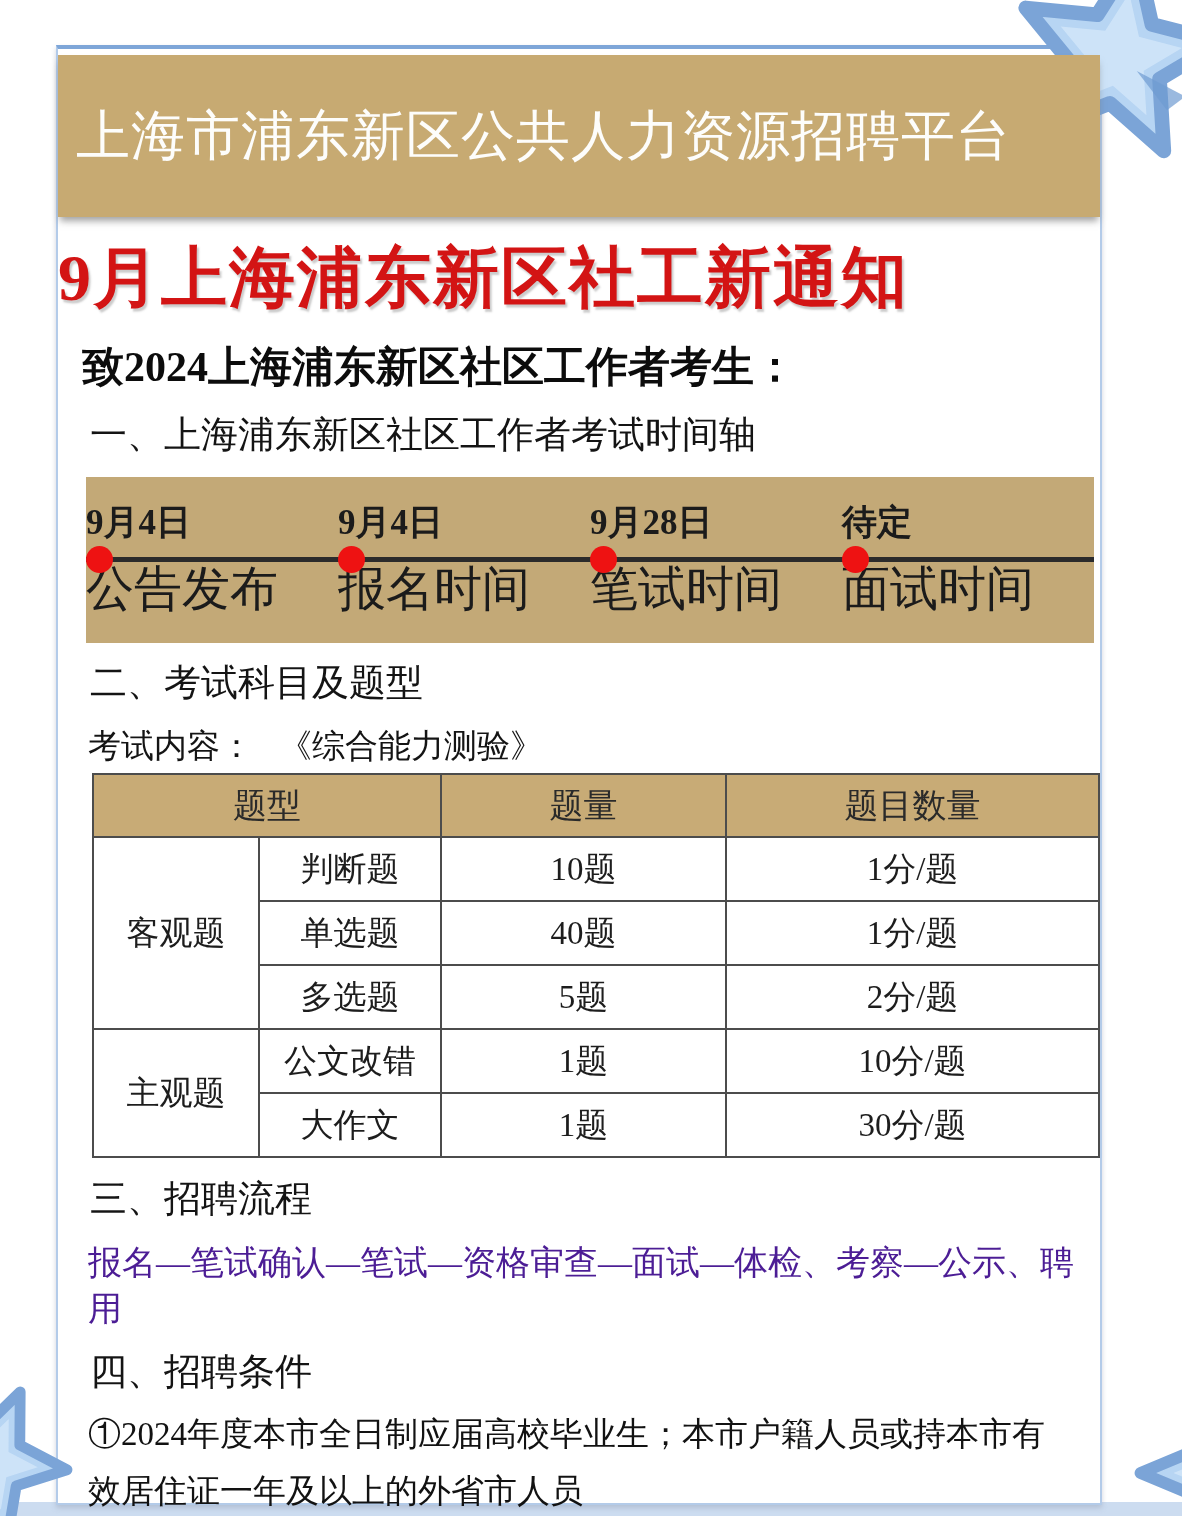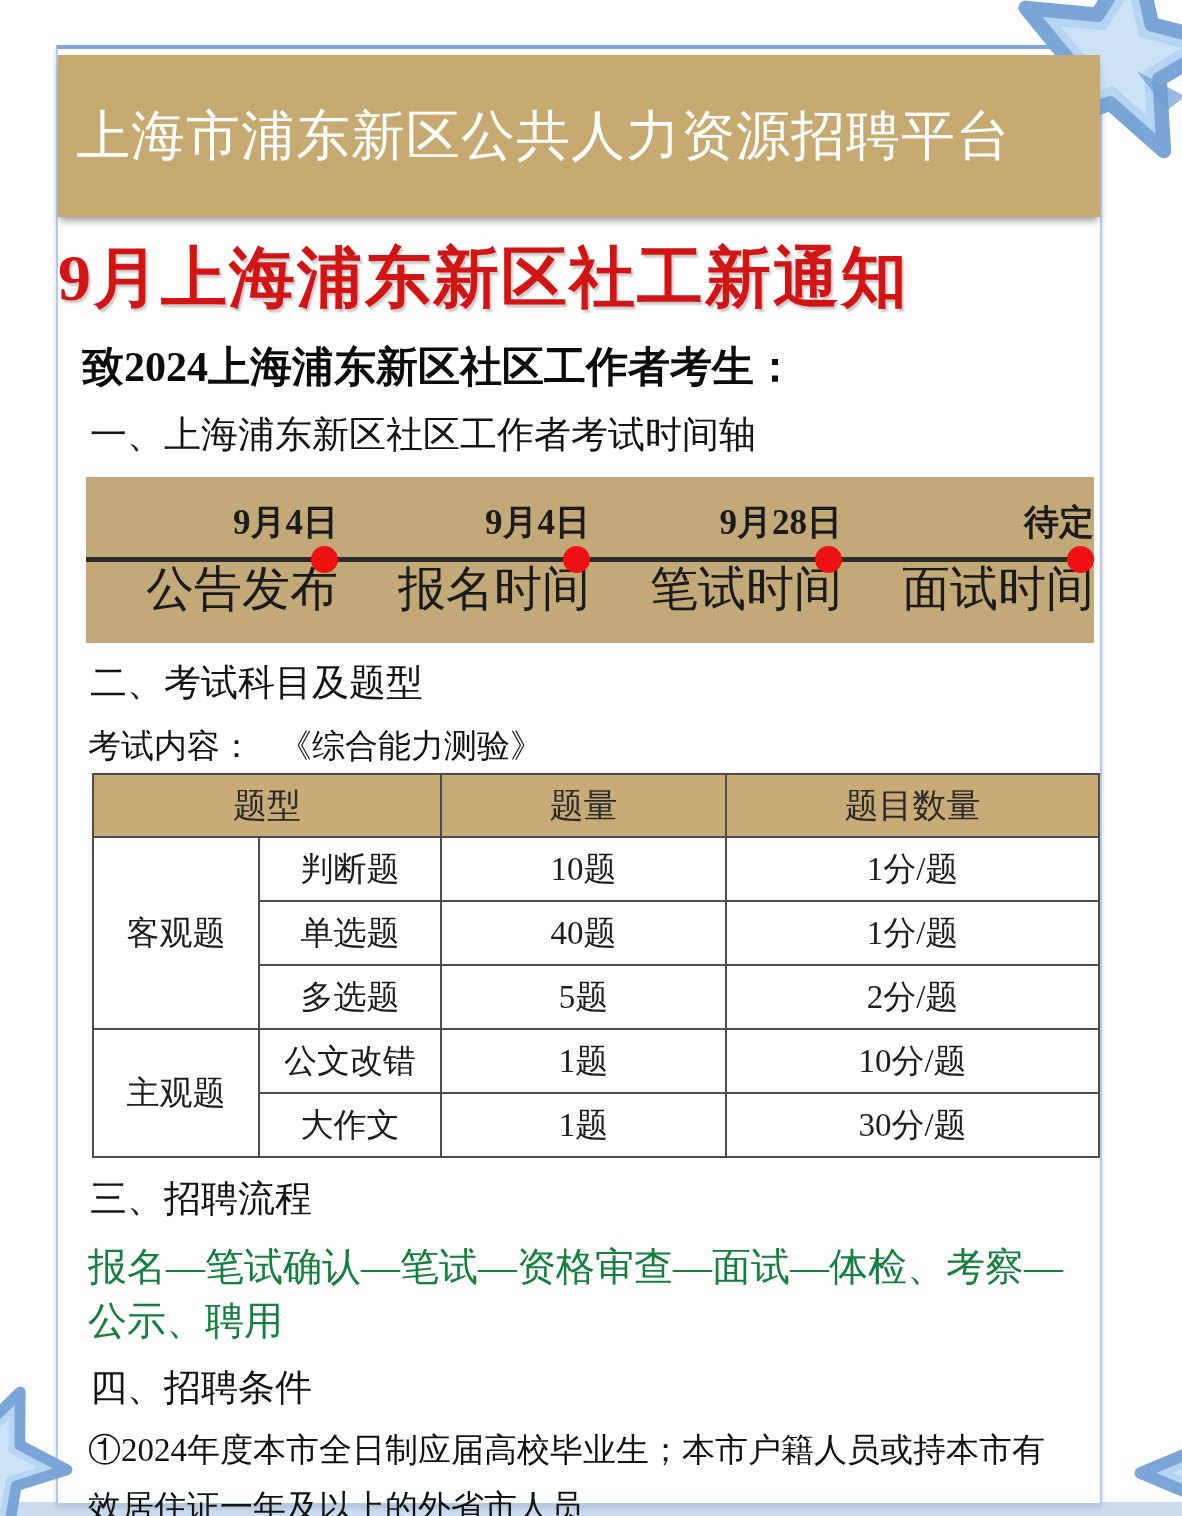--- a/index.html
+++ b/index.html
@@ -58,21 +58,21 @@
     width:1008px;height:166px;
     background:#c3a977;
     display:flex;
   }
   .tl-line{
     position:absolute;left:0;top:80px;width:100%;height:5px;
     background:#2b2b2b;
   }
   .tl-col{
     position:relative;flex:1;
-    display:flex;flex-direction:column;align-items:flex-end;padding-left:31px;
+    display:flex;flex-direction:column;align-items:flex-start;
   }
   .tl-date{
     margin-top:22px;
     font-size:35px;font-weight:600;color:#1b1b1b;white-space:nowrap;
   }
   .tl-dot{
     position:absolute;top:69px;
     width:27px;height:27px;border-radius:50%;
     background:#ee1212;z-index:2;
   }
@@ -96,21 +96,21 @@
     text-align:center;vertical-align:middle;
     font-weight:400;color:#1d1d1d;
     padding:0;
   }
   table.exam-table th{
     background:#c8ab76;height:61px;font-size:34px;color:#2a2a2a;
   }
   table.exam-table td{height:62px;font-size:33px;border-radius:18px;}
   .flow-text{
     margin:16px 0 0 30px;
-    font-size:39px;color:#15803d;
+    font-size:34px;color:#4c1d95;
   }
   .cond-item{
     margin:9px 26px 0 30px;
     font-size:33px;color:#121212;
     line-height:1.72;
   }
   .mt-big{margin-top:16px;}
 </style>
 </head>
 <body>

